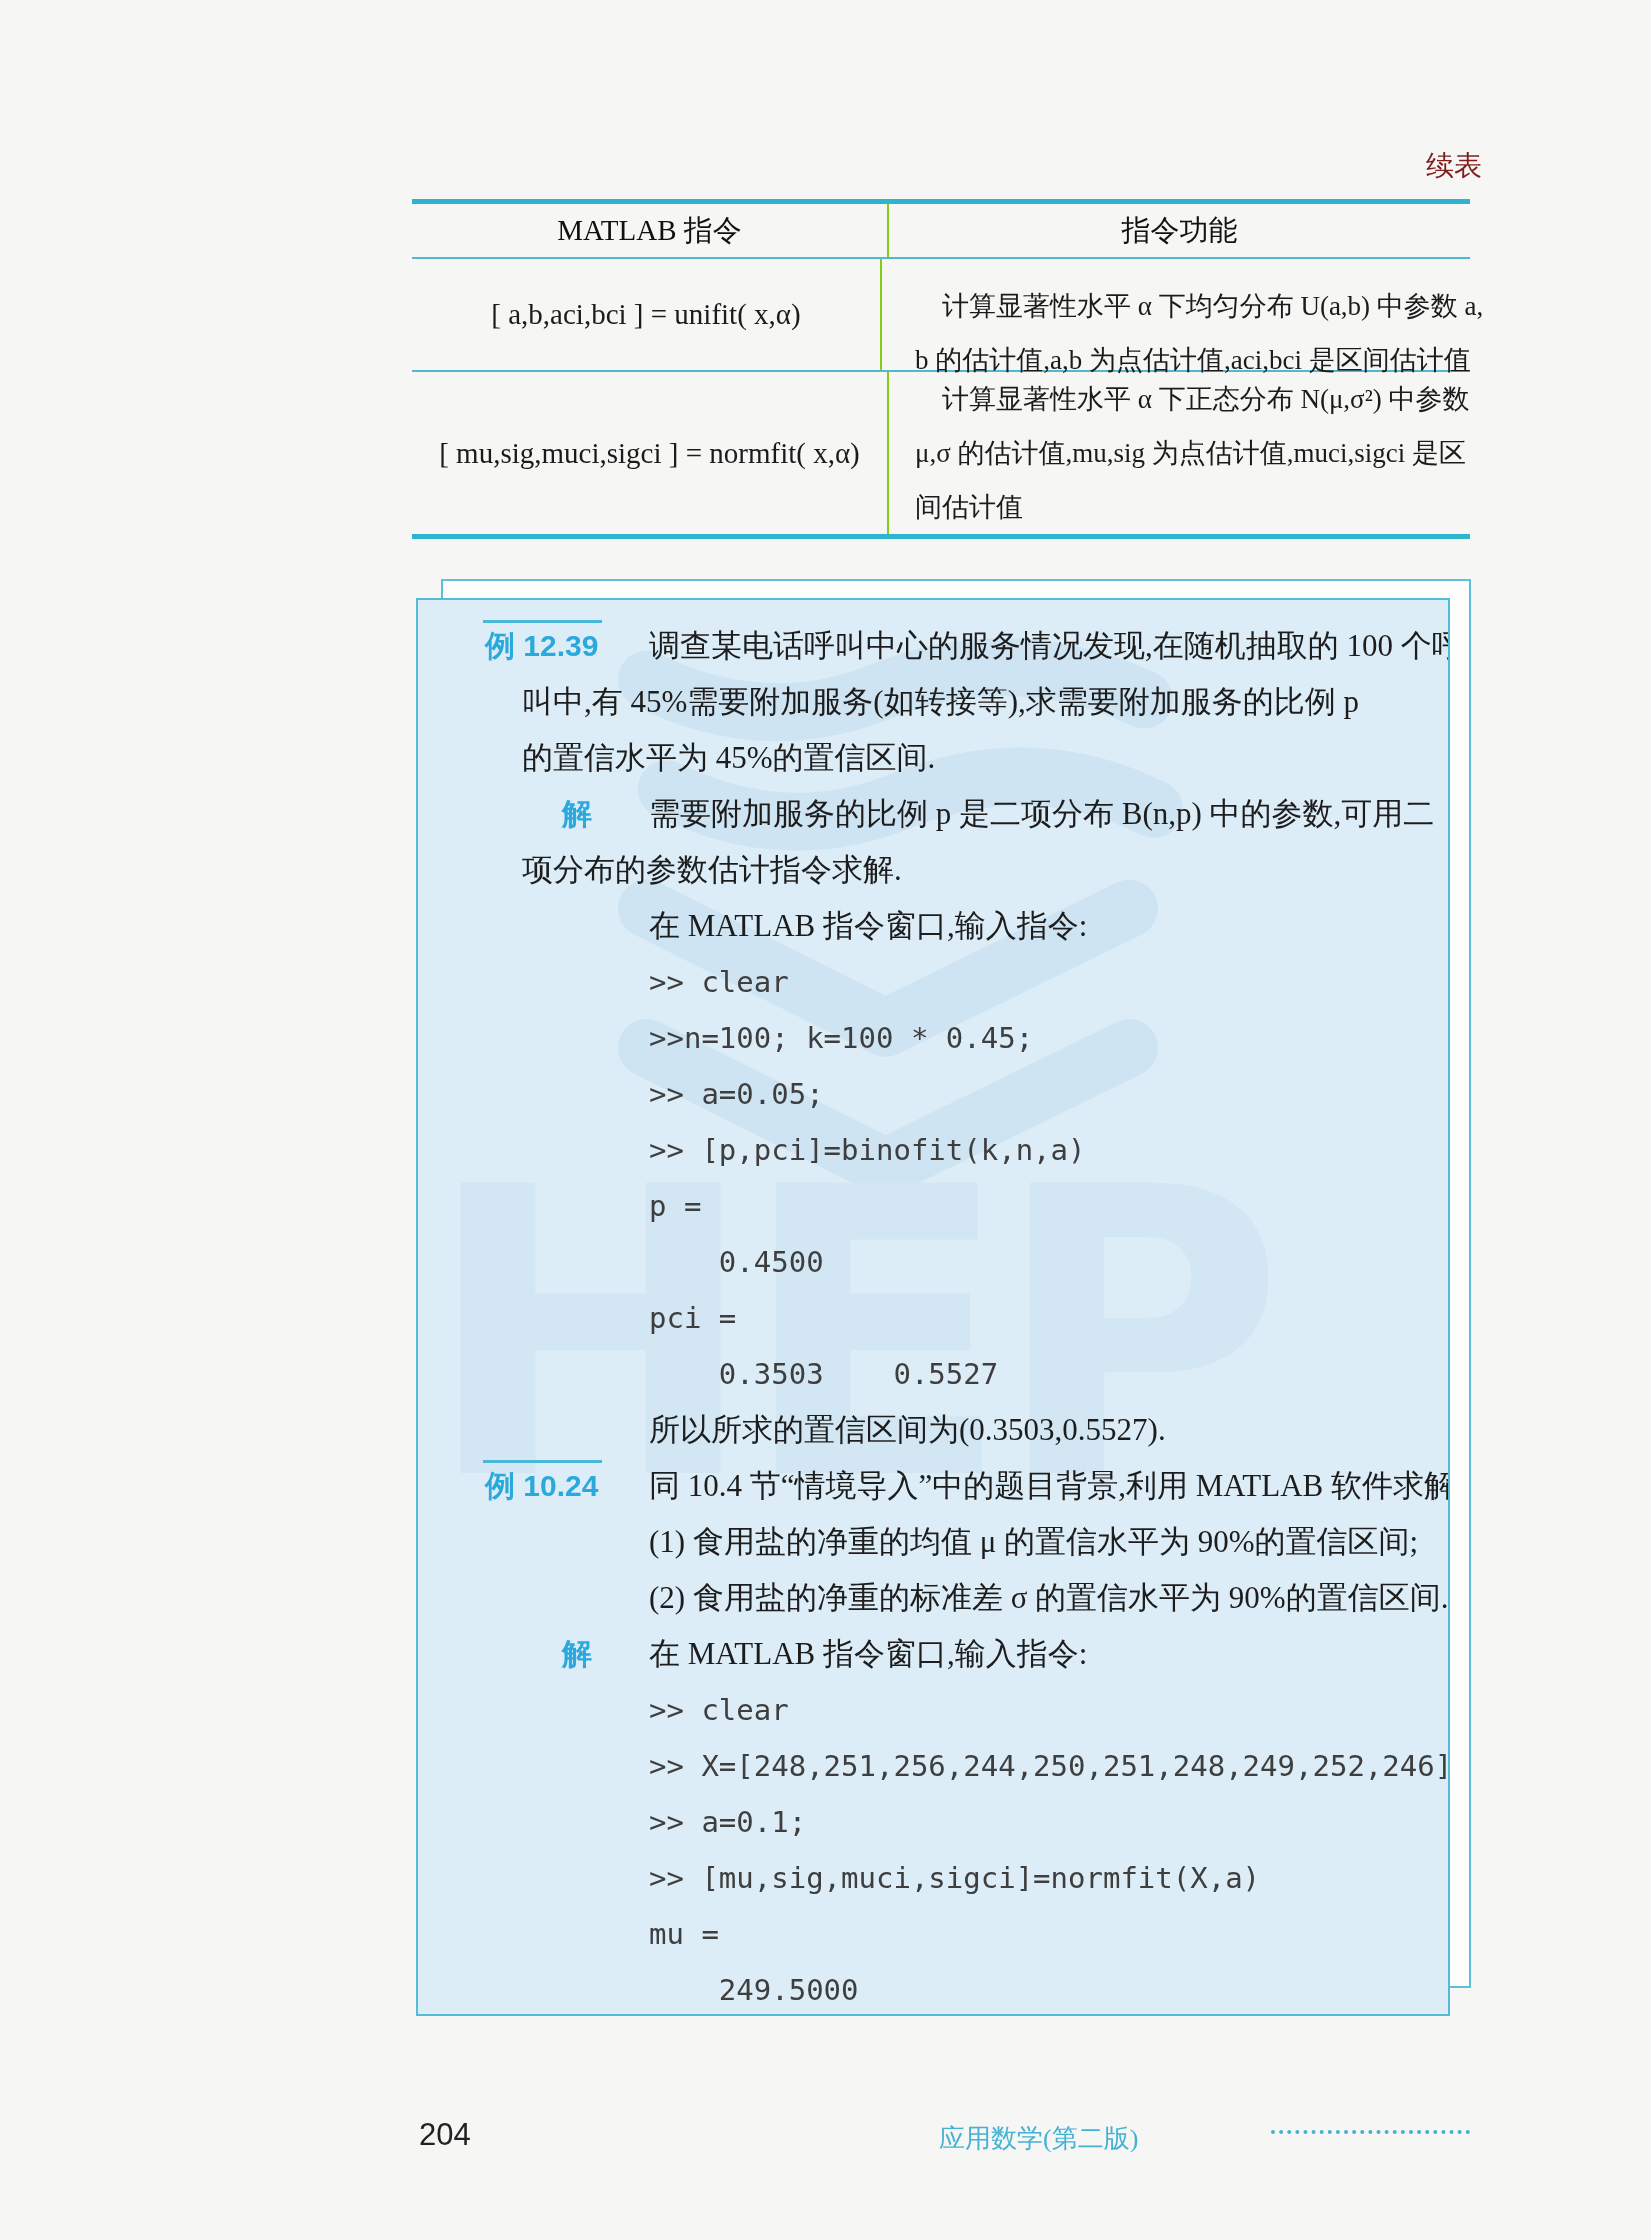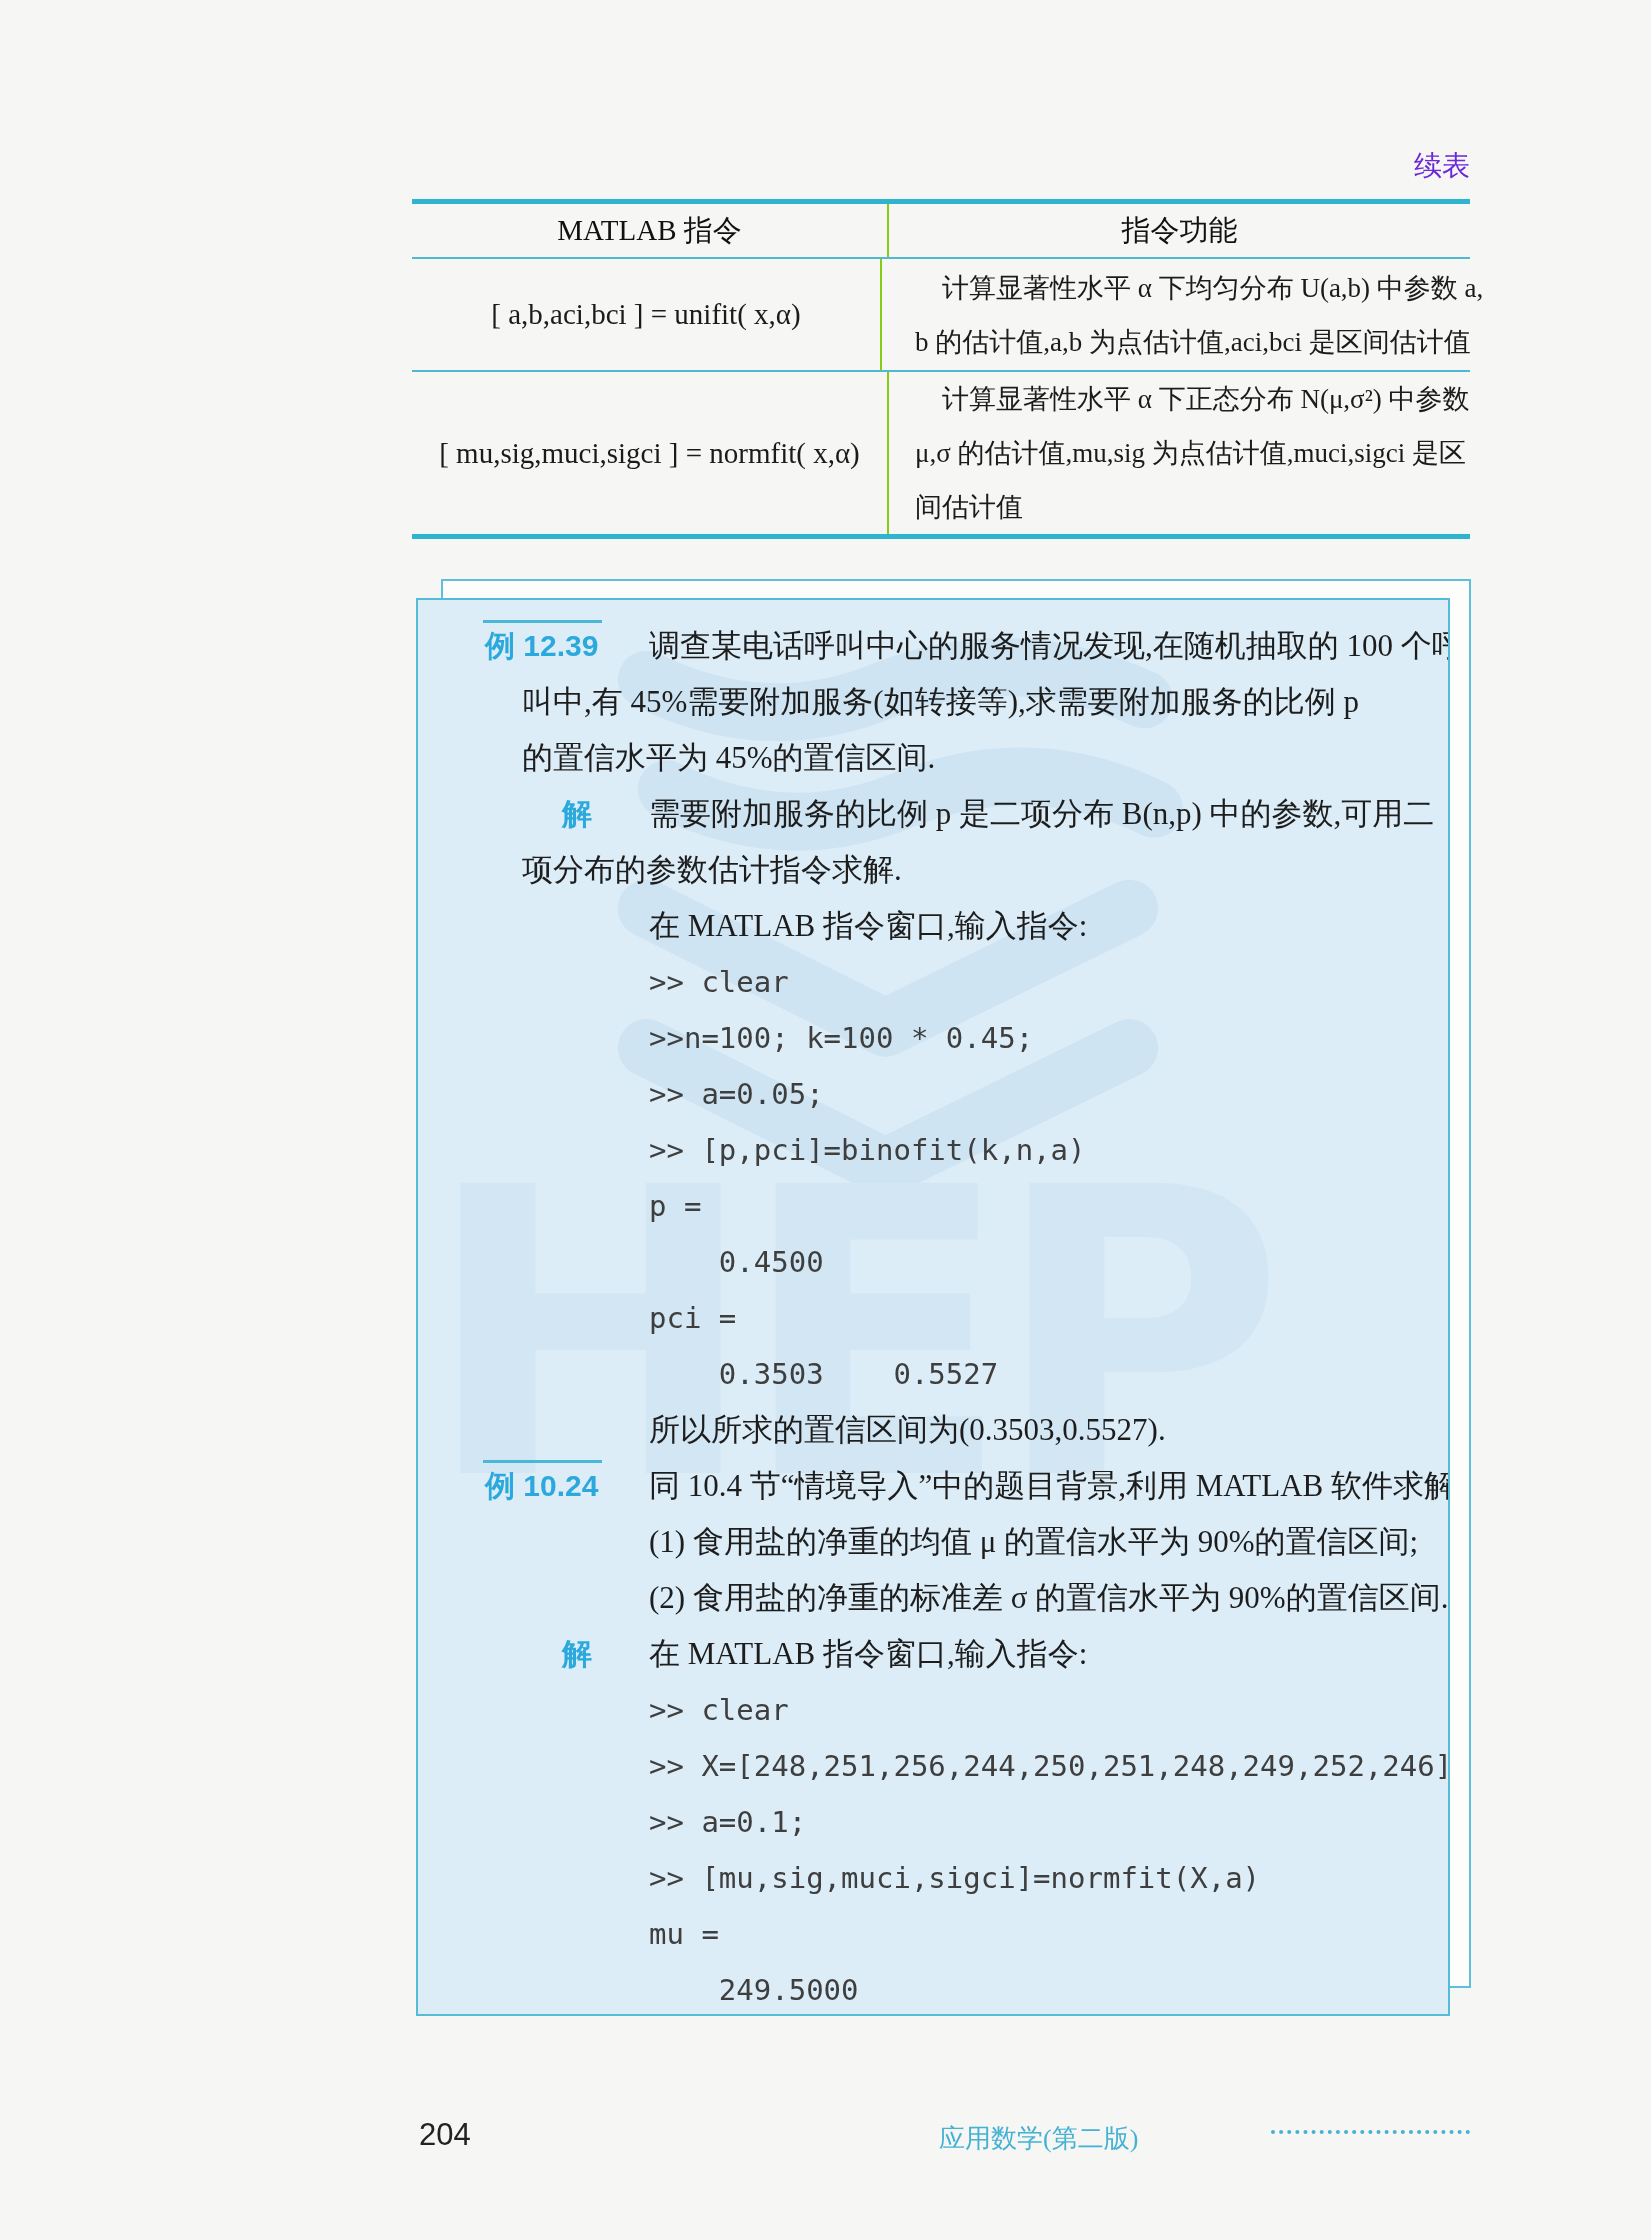--- a/index.html
+++ b/index.html
@@ -7,41 +7,41 @@
     width:1652px;height:2241px;position:relative;
     background:#f6f6f4;
     font-family:"Liberation Serif","DejaVu Serif",serif;
     color:#1d1d1d;
     overflow:hidden;
   }
   .abs{position:absolute;}
 
   
   #continued-label{
-    top:147px;right:182px;font-size:28px;color:#6d28d9;
+    top:147px;right:170px;font-size:28px;color:#7f1d1d;
   }
 
   
   #cmd-table{
     left:412px;top:199px;width:1058px;
     border-top:5px solid #2fb4cf;
     border-bottom:5px solid #2fb4cf;
     background:transparent;
   }
   .trow{display:flex;width:100%;}
   .tcell{box-sizing:border-box;}
   .tcell.left{width:477px;border-right:2px solid #84cc16;display:flex;align-items:center;justify-content:center;}
   .tcell.right{width:581px;padding:0 26px;}
   .thead-row{height:53px;border-bottom:2px solid #4fb9d4;}
   .thead-row .tcell{display:flex;align-items:center;justify-content:center;font-size:29px;color:#111;}
   .trow.r1{height:111px;border-bottom:2px solid #4fb9d4;gap:7px;}
   .trow.r2{height:162px;}
   .cmd{font-size:29px;color:#1b1b1b;font-style:normal;}
   .desc-line{height:54px;line-height:54px;font-size:27px;color:#1b1b1b;white-space:nowrap;}
-  .trow.r1 .desc-wrap{padding-top:2px;}
+  .trow.r1 .desc-wrap{padding-top:20px;}
   .trow.r2 .desc-wrap{padding-top:0px;}
   .desc-line.indent{text-indent:1em;}
 
   
   #box-back{
     left:441px;top:579px;width:1030px;height:1409px;
     background:#fdfdfc;border:2px solid #5cc0da;box-sizing:border-box;
   }
   #box-front{
     left:416px;top:598px;width:1034px;height:1418px;

